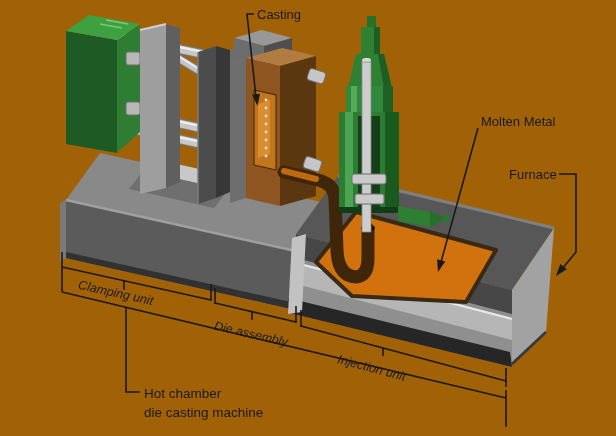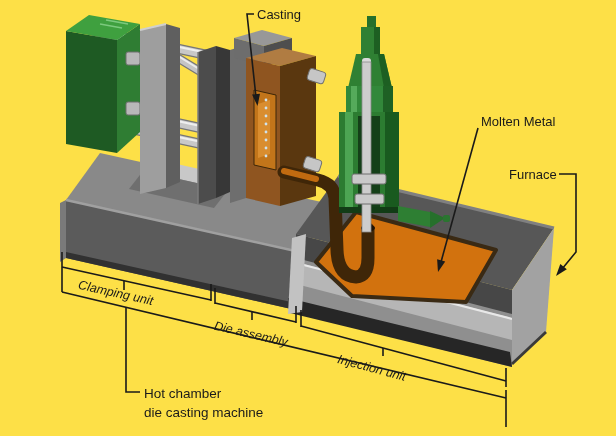--- a/index.html
+++ b/index.html
@@ -1,19 +1,19 @@
 <!DOCTYPE html>
 <html><head>
 <meta charset="utf-8">
 <style>
   html,body{margin:0;padding:0;background:#ffffff;}
   .stage{
     position:relative;
     width:616px;height:436px;
-    background:#fde047;
+    background:#a16207;
     font-family:"Liberation Sans", sans-serif;
     overflow:hidden;
   }
   svg{display:block;}
   text{fill:#1a1a1a;}
   .callout{font-size:13px;}
   .bracket-label{font-size:12.5px;font-style:italic;}
   .machine-name{font-size:13.5px;}
   .ann{stroke:#1a1a1a;stroke-width:1.6;fill:none;}
   .tick{stroke:#1a1a1a;stroke-width:1.6;fill:none;}

